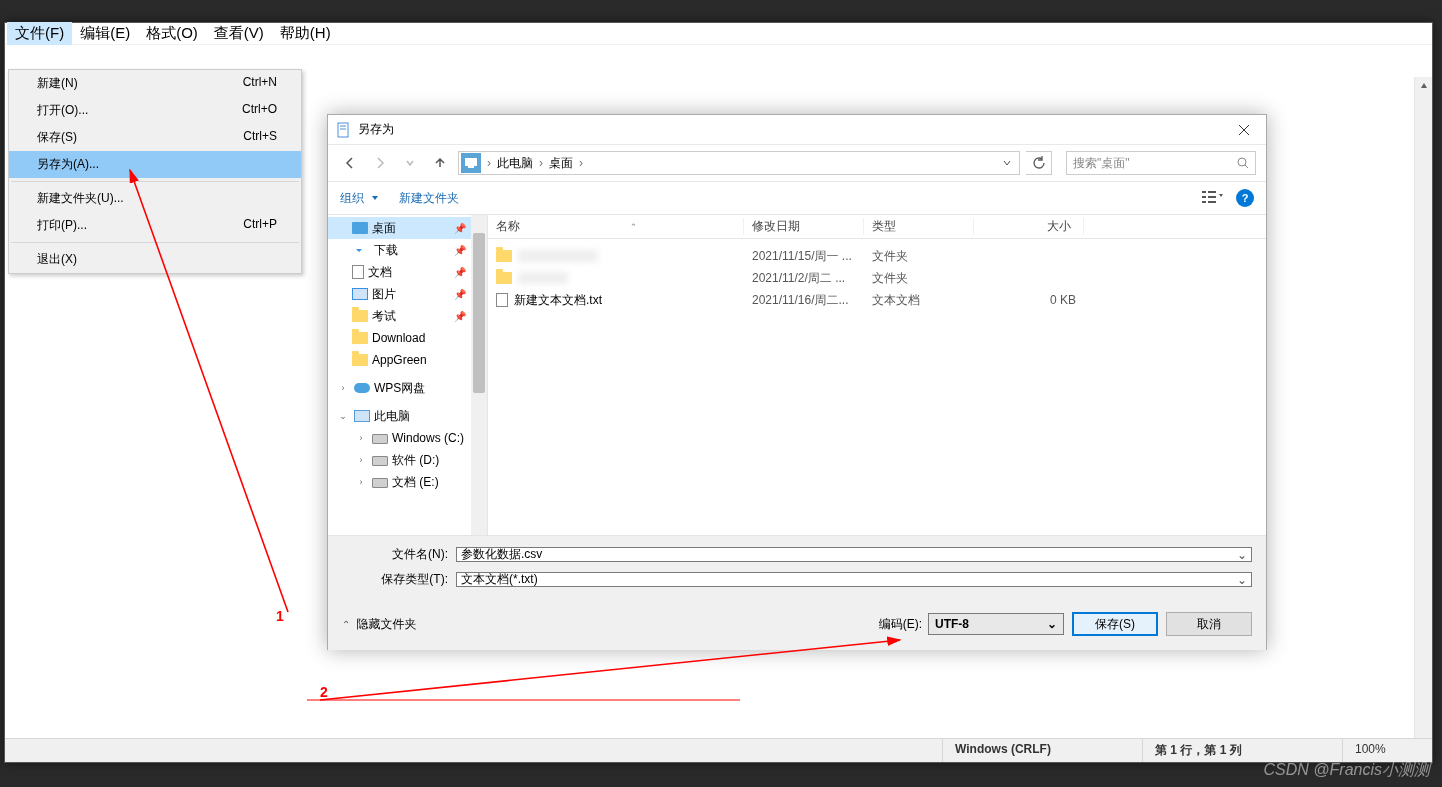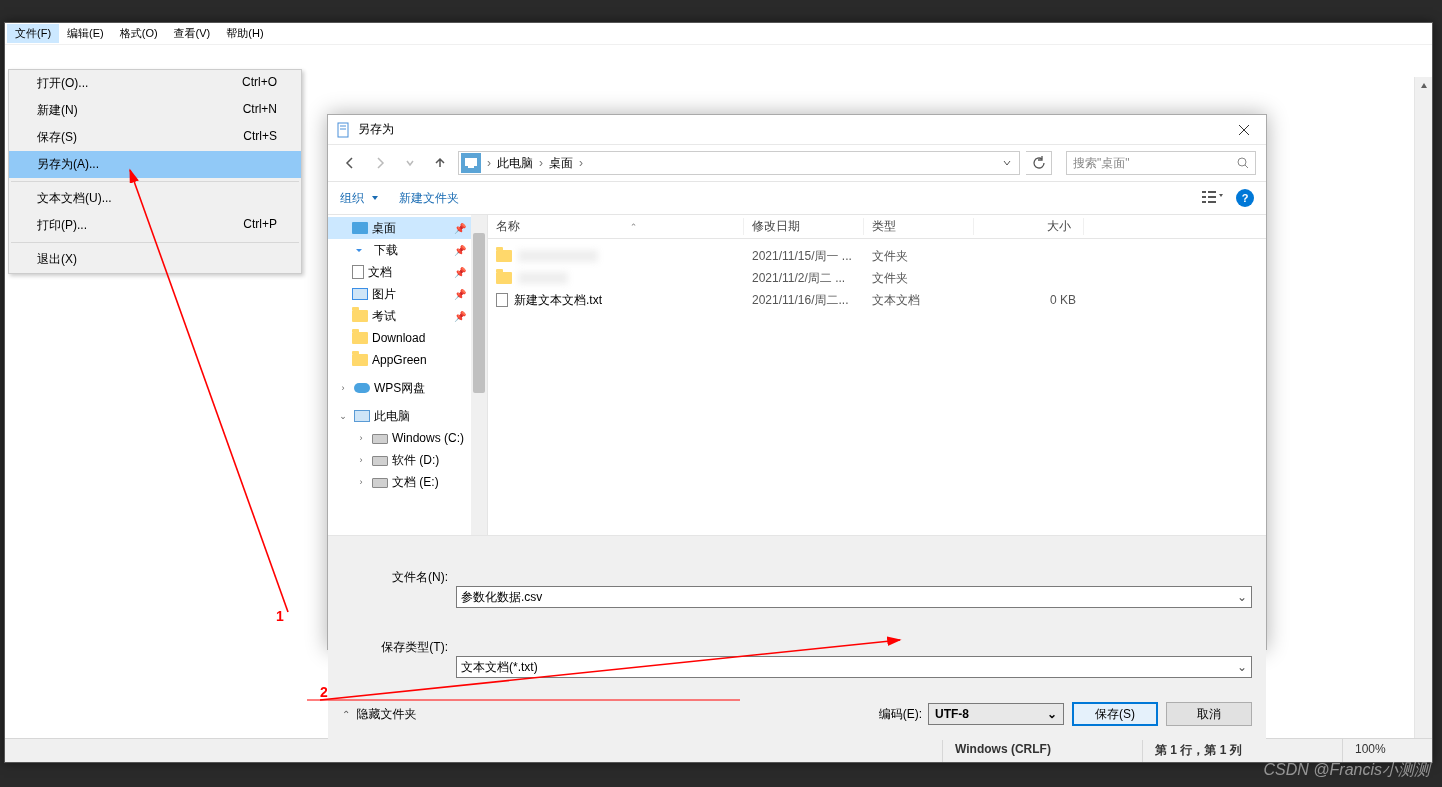--- a/index.html
+++ b/index.html
@@ -7,21 +7,21 @@
 
   
   .notepad { position: absolute; left: 4px; top: 22px; width: 1429px; height: 741px; background: #fff; border: 1px solid #555; box-shadow: 0 0 10px rgba(0,0,0,0.5); }
   .np-titlebar { height: 32px; background: #fff; display: flex; align-items: center; padding-left: 8px; font-size: 12px; color: #000; border-bottom: 1px solid #e5e5e5; }
   .np-titlebar .np-icon { width: 16px; height: 16px; margin-right: 6px; }
   .np-title-text { flex: 1; }
   .np-win-controls { display: flex; }
   .np-win-btn { width: 46px; height: 31px; display: flex; align-items: center; justify-content: center; }
   .np-win-btn svg { stroke: #333; stroke-width: 1; fill: none; }
 
-  .np-menubar { height: 22px; display: flex; align-items: center; padding-left: 2px; font-size: 11px; border-bottom: 1px solid #f0f0f0; background:#fff; }
+  .np-menubar { height: 22px; display: flex; align-items: center; padding-left: 2px; font-size: 15px; border-bottom: 1px solid #f0f0f0; background:#fff; }
   .np-menu-item { padding: 2px 8px; cursor: default; }
   .np-menu-item.active { background: #cce8ff; }
 
   .np-dropdown { position: absolute; left: 3px; top: 46px; width: 294px; background: #f0f0f0; border: 1px solid #ccc; box-shadow: 2px 2px 4px rgba(0,0,0,0.2); font-size: 12px; z-index: 20; }
   .np-dd-item { display: flex; justify-content: space-between; padding: 5px 24px 5px 28px; cursor: default; }
   .np-dd-item.hover { background: #91c9f7; }
   .np-dd-sep { height: 1px; background: #d7d7d7; margin: 3px 2px; }
 
   .np-statusbar { position: absolute; bottom: 0; left:0; right:0; height: 24px; background: #f0f0f0; border-top: 1px solid #d7d7d7; display: flex; font-size: 12px; color: #333; }
   .np-sb-spacer { flex: 1; }
@@ -90,21 +90,21 @@
   .c-size { width:110px; text-align:right; padding-right:12px;}
   .sa-list-row { display:flex; height:22px; align-items:center; }
   .sa-list-row .c-name { padding-left:8px; gap:6px;}
   .sa-list-row .c-date,.sa-list-row .c-type,.sa-list-row .c-size{ padding:0 8px; color:#555;}
   .sort-ind { flex:1; text-align:center; color:#888; font-size:9px;}
   .blur-text { filter: blur(3px); background:#eee; width:80px; height:12px; display:inline-block;}
 
   .sa-fields { padding: 10px 14px 6px 14px; background:#f0f0f0; border-top:1px solid #e5e5e5;}
   .sa-field-row { display:flex; align-items:center; margin-bottom:8px; }
   .sa-field-label { width:114px; text-align:right; padding-right:8px; }
-  .sa-field-input { flex:1; height:22px; border:1px solid #7a7a7a; background:#fff; padding:0 4px; display:flex; align-items:center; justify-content:space-between;margin-top:40px;}
+  .sa-field-input { flex:1; height:15px; border:1px solid #7a7a7a; background:#fff; padding:0 4px; display:flex; align-items:center; justify-content:space-between;}
   .sa-field-input .dd { color:#555; }
 
   .sa-footer { display:flex; align-items:center; padding: 10px 14px 14px 14px; background:#f0f0f0;}
   .sa-hf { display:flex; align-items:center; gap:6px; cursor:default;}
   .sa-hf .chev-up { font-size:10px; color:#555;}
   .sa-foot-spacer { flex:1; }
   .sa-enc-label { margin-right:6px; }
   .sa-enc { width:136px; height:22px; border:1px solid #7a7a7a; background:#e8e8e8; display:flex; align-items:center; justify-content:space-between; padding:0 6px; margin-right:0;font-weight:bold;}
   .sa-btn { width:86px; height:24px; border:1px solid #adadad; background:#e1e1e1; display:flex; align-items:center; justify-content:center; margin-left:8px;}
   .sa-btn.primary { border:2px solid #0078d7; background:#e5f1fb;}
@@ -132,38 +132,38 @@
   <div class="np-scrollbar-v">
     <div class="np-scroll-arrow">
         <svg width="8" height="8">
           <polygon points="4,1 7,6 1,6"></polygon>
         </svg>
       </div>
   </div>
 
   <div class="np-dropdown">
     <div class="np-dd-item">
+        <span>新建(N)</span>
+        <span>Ctrl+N</span>
+      </div>
+    <div class="np-dd-item">
         <span>打开(O)...</span>
         <span>Ctrl+O</span>
-      </div>
-    <div class="np-dd-item">
-        <span>新建(N)</span>
-        <span>Ctrl+N</span>
       </div>
     <div class="np-dd-item">
         <span>保存(S)</span>
         <span>Ctrl+S</span>
       </div>
     <div class="np-dd-item hover">
         <span>另存为(A)...</span>
         <span></span>
       </div>
     <div class="np-dd-sep"></div>
     <div class="np-dd-item">
-        <span>文本文档(U)...</span>
+        <span>新建文件夹(U)...</span>
         <span></span>
       </div>
     <div class="np-dd-item">
         <span>打印(P)...</span>
         <span>Ctrl+P</span>
       </div>
     <div class="np-dd-sep"></div>
     <div class="np-dd-item">
         <span>退出(X)</span>
         <span></span>

